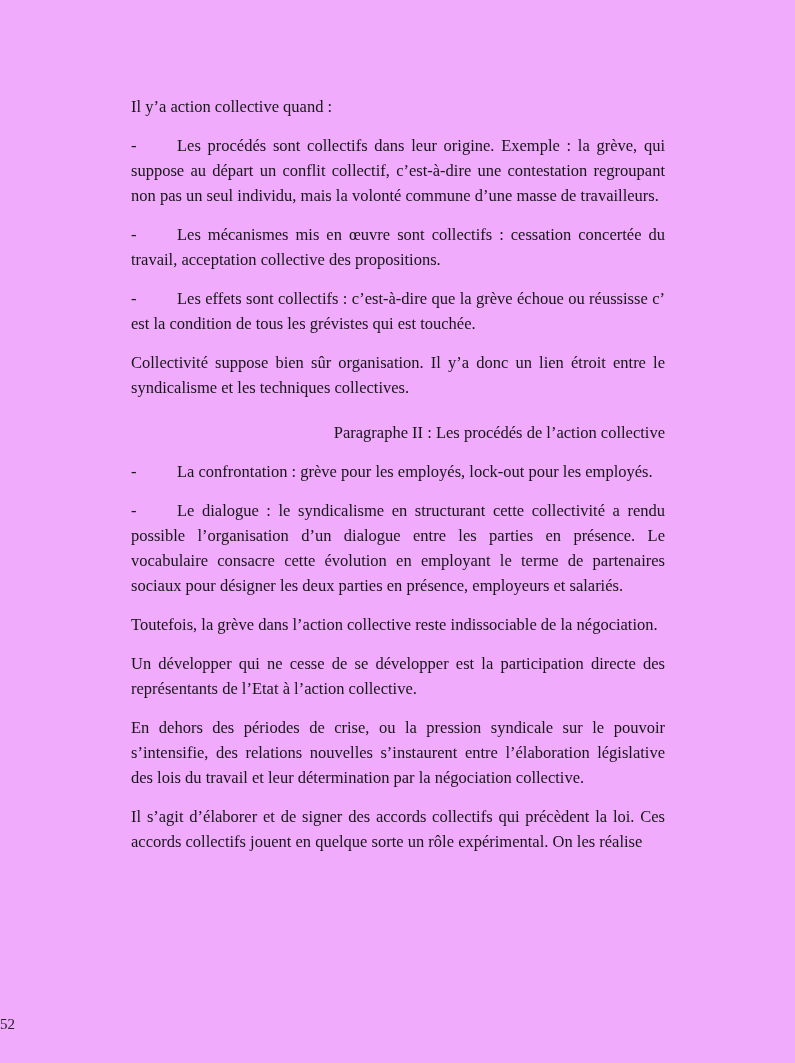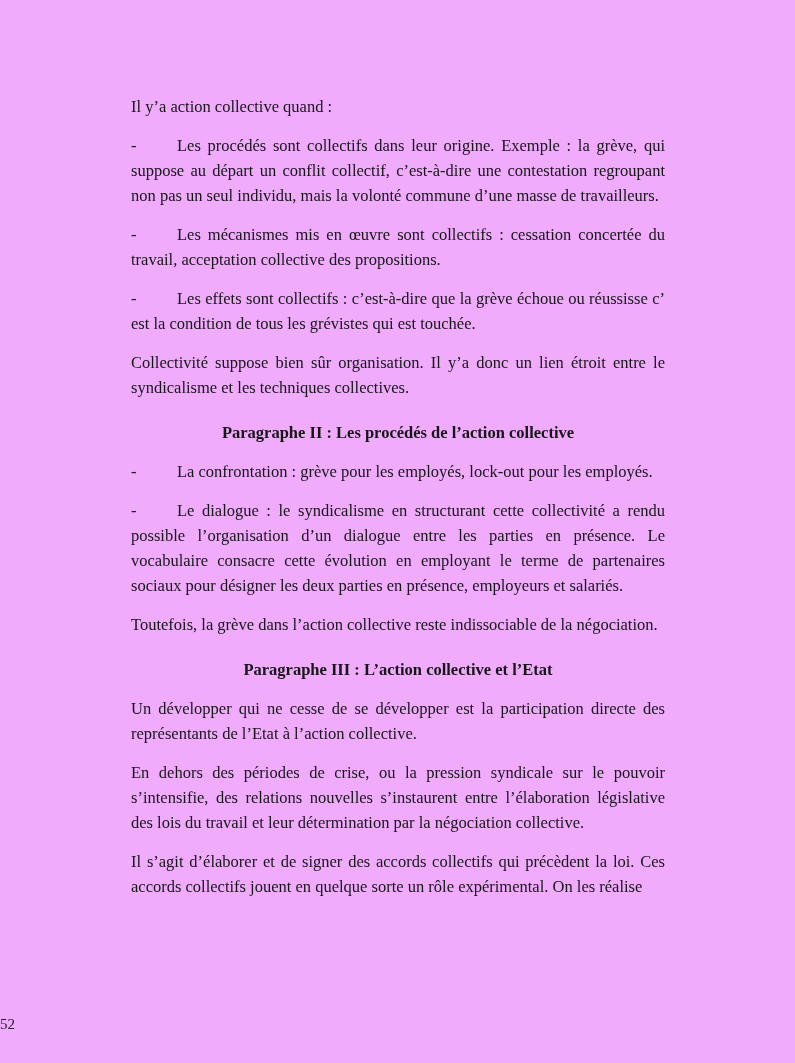--- a/index.html
+++ b/index.html
@@ -22,22 +22,22 @@
     top: 94px;
     width: 534px;
   }
   .para {
     font-size: 16.5px;
     line-height: 25px;
     text-align: justify;
     margin: 0 0 14px 0;
   }
   .para.heading {
-    font-weight: bold;
-    text-align: center;
+    font-weight: normal;
+    text-align: right;
     margin: 20px 0 14px 0;
   }
   .marker {
     display: inline-block;
     width: 46px;
   }
   .footer {
     position: absolute;
     left: 0;
     bottom: 30px;
@@ -65,21 +65,20 @@
 
     <p class="para heading">Paragraphe II : Les procédés de l’action collective</p>
 
     <p class="para bullet"><span class="marker">-</span><span>La confrontation : grève pour les employés, lock-out pour les employés.</span></p>
 
     <p class="para bullet"><span class="marker">-</span><span>Le dialogue : le syndicalisme en structurant cette collectivité a rendu possible l’organisation d’un dialogue entre les parties en présence. Le vocabulaire consacre cette évolution en employant le terme de partenaires sociaux pour désigner les deux parties en présence, employeurs et salariés.</span></p>
 
     <p class="para">Toutefois, la grève dans l’action collective reste indissociable de la négociation.</p>
 
 
-    <p class="para heading">Paragraphe III : L’action collective et l’Etat</p>
 
     <p class="para">Un développer qui ne cesse de se développer est la participation directe des représentants de l’Etat à l’action collective.</p>
 
     <p class="para">En dehors des périodes de crise, ou la pression syndicale sur le pouvoir s’intensifie, des relations nouvelles s’instaurent entre l’élaboration législative des lois du travail et leur détermination par la négociation collective.</p>
 
     <p class="para">Il s’agit d’élaborer et de signer des accords collectifs qui précèdent la loi. Ces accords collectifs jouent en quelque sorte un rôle expérimental. On les réalise</p>
 
   </div>
 
   <div class="footer">

